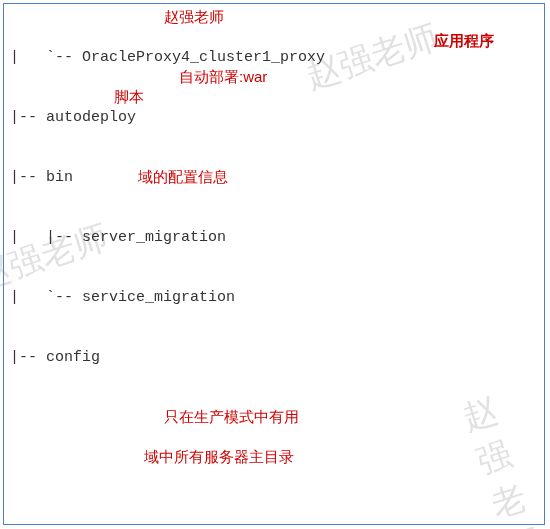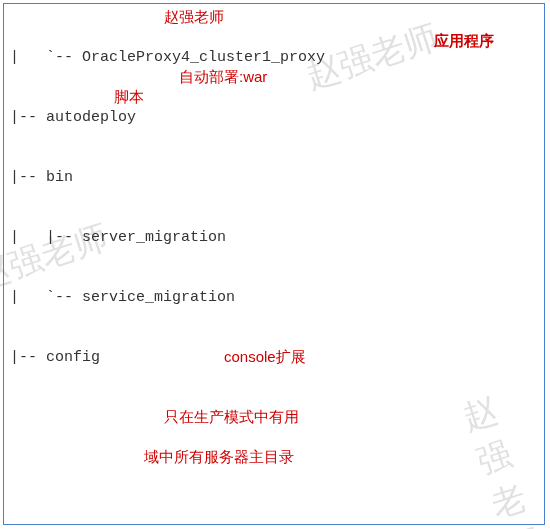--- a/index.html
+++ b/index.html
@@ -81,17 +81,17 @@
     
     
     
     
   </div>
 
   <span class="ann" style="left:160px; top:4px;">赵强老师</span>
   <span class="ann" style="left:430px; top:28px;font-weight:bold;">应用程序</span>
   <span class="ann" style="left:175px; top:64px;">自动部署:war</span>
   <span class="ann" style="left:110px; top:84px;">脚本</span>
-  <span class="ann" style="left:220px; top:344px;">console扩展</span>
+  <span class="ann" style="left:134px; top:164px;">域的配置信息</span>
   <span class="ann" style="left:140px; top:444px;">域中所有服务器主目录</span>
   <span class="ann" style="left:160px; top:404px;">只在生产模式中有用</span>
 
 </div>
 
 </body></html>

